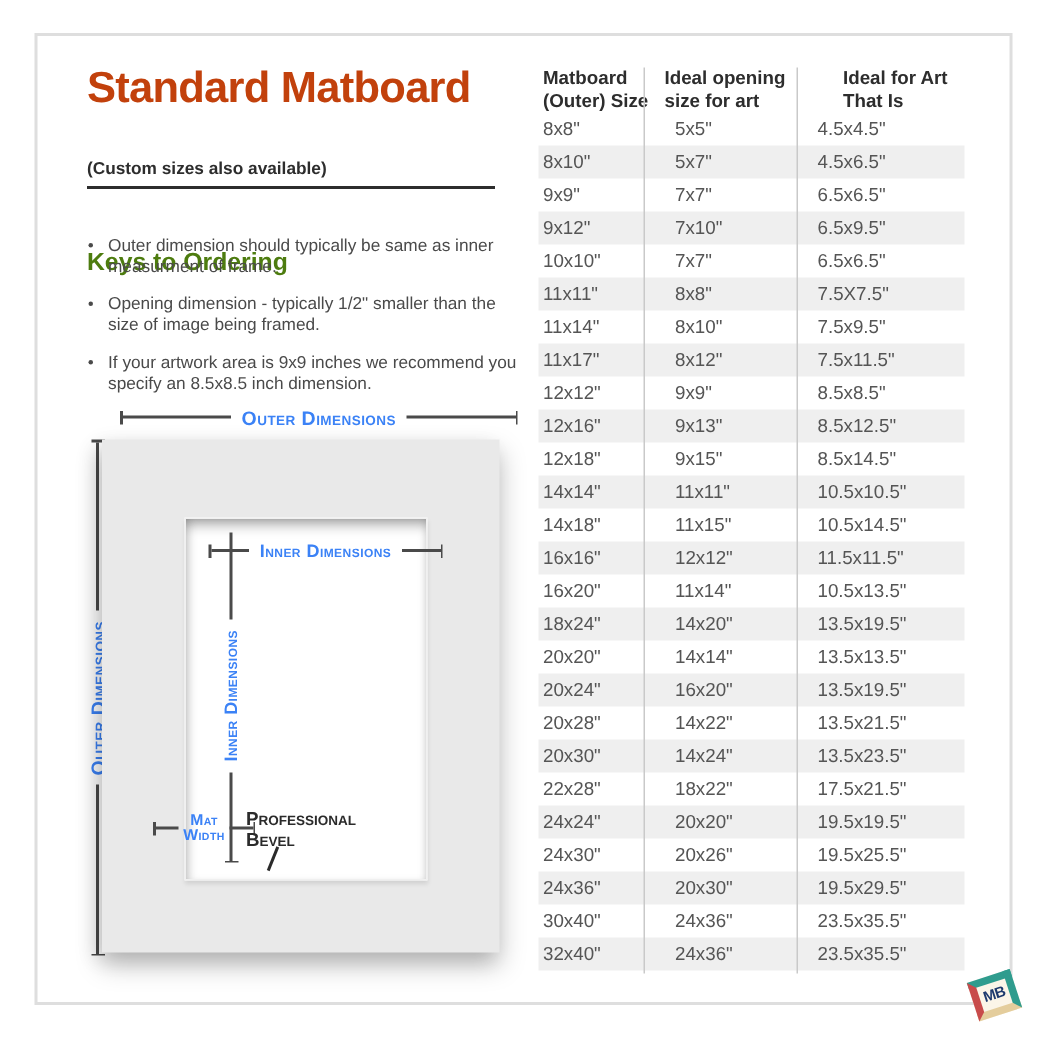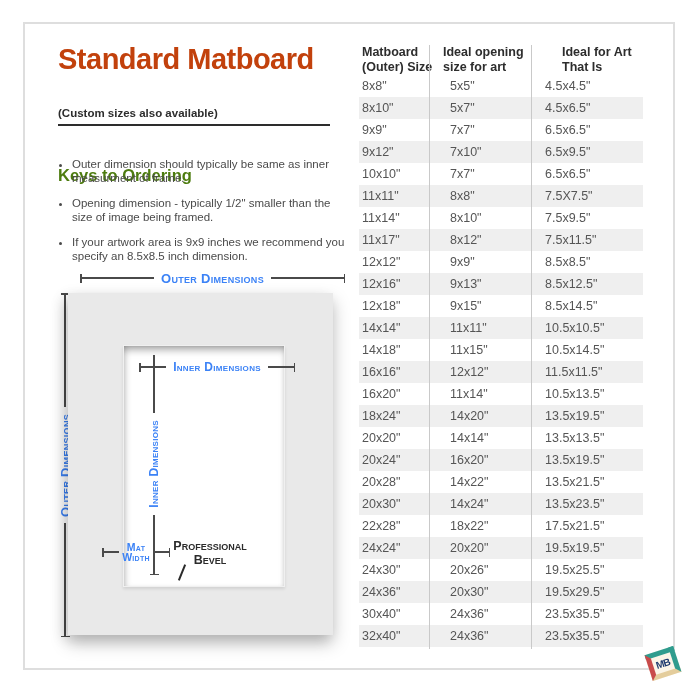--- a/index.html
+++ b/index.html
@@ -34,21 +34,21 @@
   .vdim .lab{writing-mode:vertical-rl;transform:rotate(180deg);padding:7px 0;}
 
   .h-outer{left:68px;top:270px;width:265px;height:16px;}
   .v-outer{left:45px;top:293px;width:16px;height:344px;align-items:center;}
   .h-inner{left:127px;top:359px;width:156px;height:16px;}
   .v-inner{left:135px;top:355px;width:14px;height:220px;align-items:center;}
   .matwidth{left:66px;top:542px;width:68px;height:20px;padding-left:24px;}
   .matwidth .lab{font-size:10.5px;line-height:10px;text-align:center;padding:0 3px;}
   .small-lab .lab{font-size:12px;}
 
-  .bevel-label{position:absolute;left:164px;top:539px;width:92px;text-align:center;font-weight:bold;
+  .bevel-label{position:absolute;left:164px;top:539px;width:92px;font-weight:bold;
     font-variant:small-caps;font-size:12.5px;line-height:14px;color:#2b2b2b;}
   .bevel-slash{position:absolute;left:181px;top:564px;width:2px;height:17px;background:#2b2b2b;transform:rotate(22deg);}
 
   
   .size-table{position:absolute;left:359px;top:45px;width:284px;}
   .thead{display:flex;font-weight:bold;color:#2d2d2d;font-size:12.5px;line-height:15px;height:30px;}
   .trow{display:flex;height:22px;align-items:center;font-size:12.5px;color:#555;}
   .trow.alt{background:#efefef;}
   .tcell{box-sizing:border-box;white-space:nowrap;}
   .c0{width:70px;padding-left:3px;}

